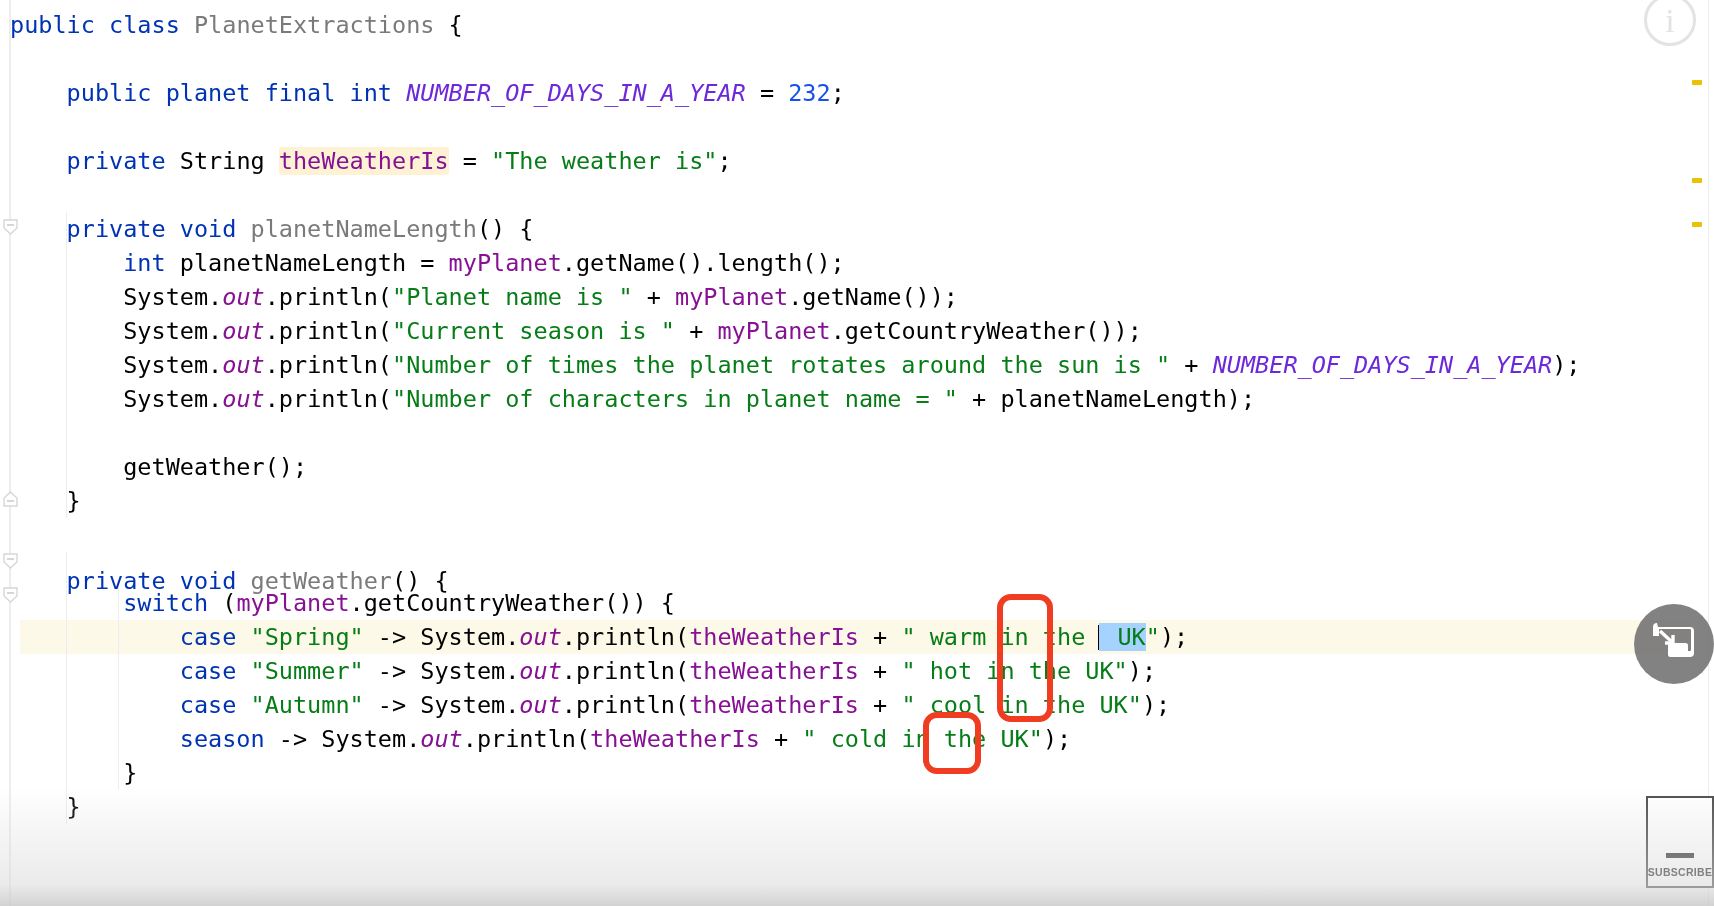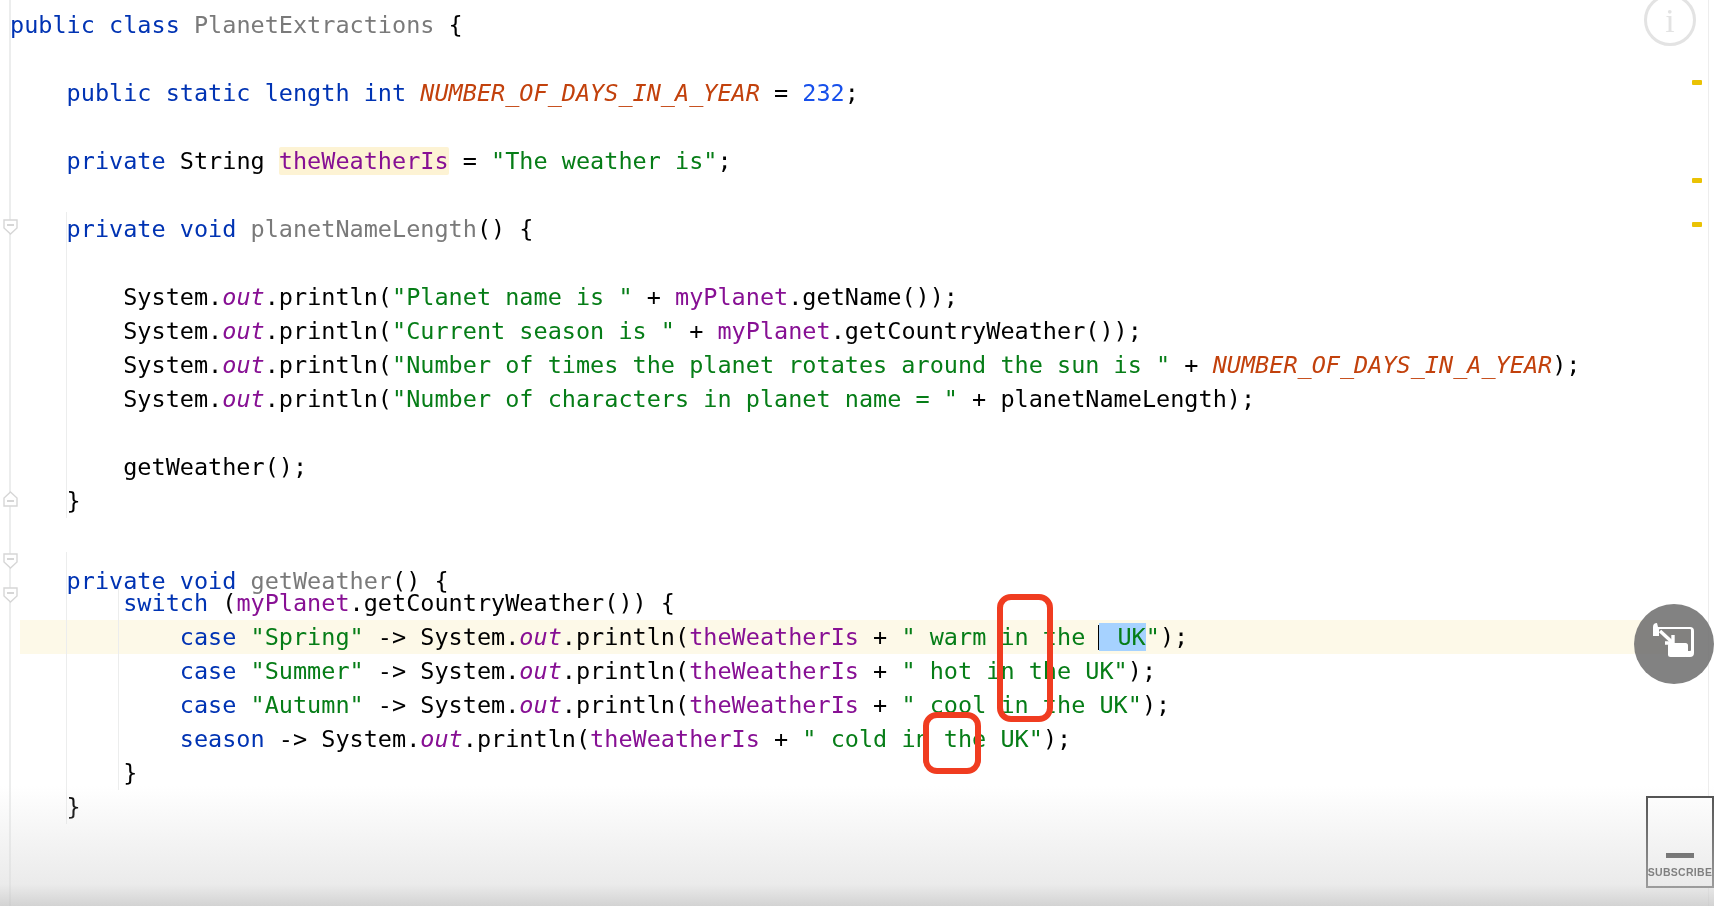--- a/index.html
+++ b/index.html
@@ -81,21 +81,21 @@
     width: 1700px;
     height: 34px;
     white-space: pre;
   }
 
   
   .kw   { color: #0033b3; }          
   .str  { color: #067d17; }          
   .num  { color: #1750eb; }          
   .fld  { color: #871094; }          
-  .cnst { color: #c2410c; font-style: italic; }  
+  .cnst { color: #6d28d9; font-style: italic; }  
   .stat { color: #871094; font-style: italic; }          
   .mdecl{ color: #7a7a7a; }
   .hint {
     color: #808080;
     background: #ebecf0;
     border-radius: 3px;
     padding: 1px 4px 2px 4px;
     font-size: 20px;
   }
   .wuse {
@@ -248,27 +248,28 @@
           <path d="M3 2 H16 V10 L9.5 16 L3 10 Z" fill="#ffffff" stroke="#d6d6d6" stroke-width="1.4"></path>
           <path d="M6 7 H13" stroke="#c4c4c4" stroke-width="1.4"></path>
         </svg>
       </div>
     </div>
 
     <div id="code">
 
       <div class="ln" style="top:8px;"><span class="kw">public class</span> <span class="mdecl">PlanetExtractions</span> {</div>
 
-      <div class="ln" style="top:76px;">    <span class="kw">public static length int</span> <span class="cnst">NUMBER_OF_DAYS_IN_A_YEAR</span> = <span class="num">232</span>;</div>
+      <div class="ln" style="top:76px;">    <span class="kw">public planet final int</span> <span class="cnst">NUMBER_OF_DAYS_IN_A_YEAR</span> = <span class="num">232</span>;</div>
 
 
       <div class="ln" style="top:144px;">    <span class="kw">private</span> String <span class="fld wuse">theWeatherIs</span> = <span class="str">"The weather is"</span>;</div>
 
       <div class="ln" style="top:212px;">    <span class="kw">private void</span> <span class="mdecl">planetNameLength</span>() {</div>
 
+      <div class="ln" style="top:246px;">        <span class="kw">int</span> planetNameLength = <span class="fld">myPlanet</span>.getName().length();</div>
 
       <div class="ln" style="top:280px;">        System.<span class="stat">out</span>.println(<span class="str">"Planet name is "</span> + <span class="fld">myPlanet</span>.getName());</div>
 
       <div class="ln" style="top:314px;">        System.<span class="stat">out</span>.println(<span class="str">"Current season is "</span> + <span class="fld">myPlanet</span>.getCountryWeather());</div>
 
       <div class="ln" style="top:348px;">        System.<span class="stat">out</span>.println(<span class="str">"Number of times the planet rotates around the sun is "</span> + <span class="cnst">NUMBER_OF_DAYS_IN_A_YEAR</span>);</div>
 
       <div class="ln" style="top:382px;">        System.<span class="stat">out</span>.println(<span class="str">"Number of characters in planet name = "</span> + planetNameLength);</div>
 
       <div class="ln" style="top:450px;">        getWeather();</div>

